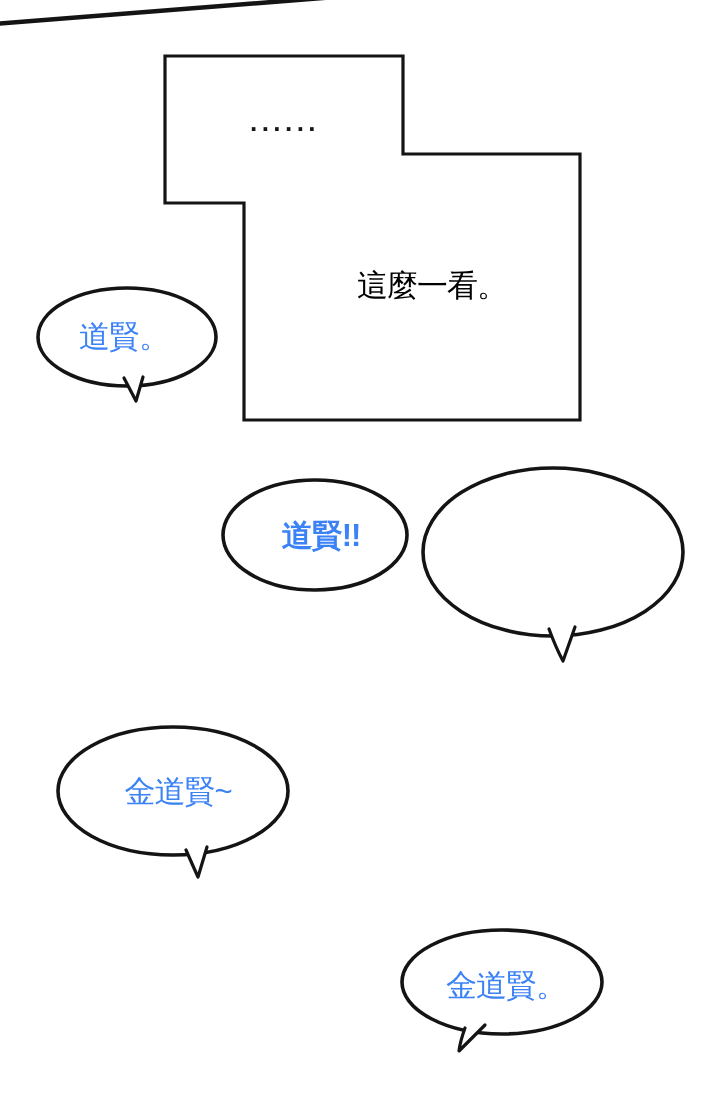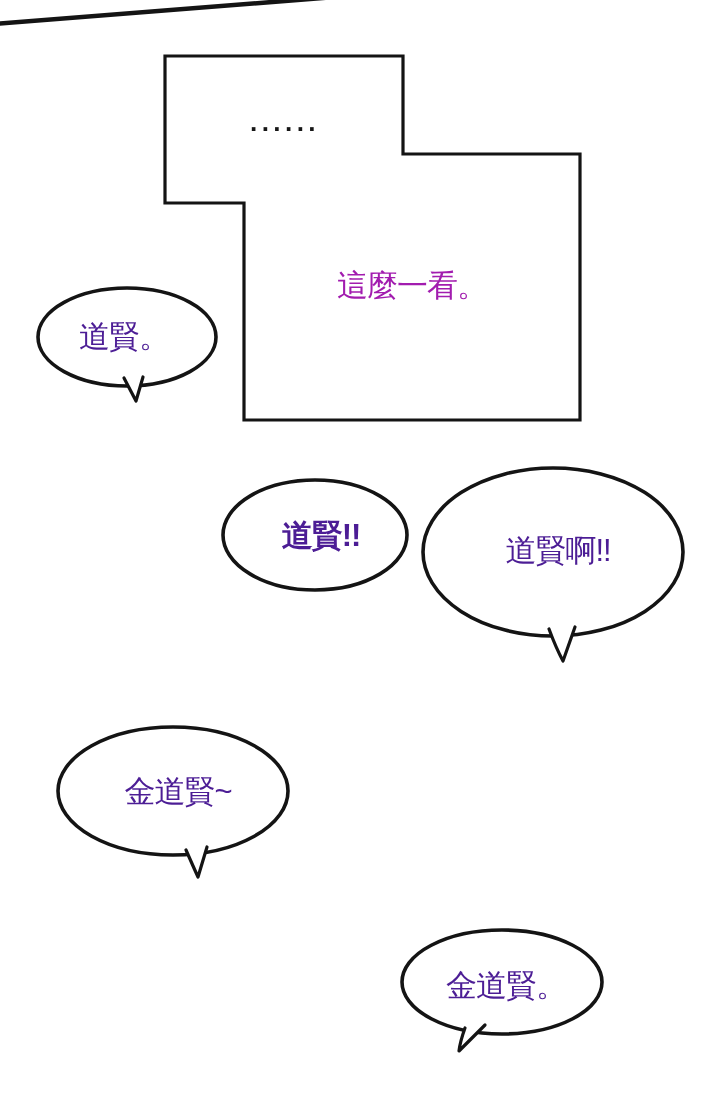--- a/index.html
+++ b/index.html
@@ -24,34 +24,34 @@
   .txt {
     position: absolute;
     transform: translate(-50%, -50%);
     white-space: nowrap;
     line-height: 1;
     letter-spacing: -1px;
     text-align: center;
     user-select: none;
   }
   .panel-caption {
-    left: 412px; top: 285px;
+    left: 432px; top: 285px;
     font-size: 31px;
-    color: #a21caf;
+    color: #000000;
   }
   .panel-ellipsis {
     left: 285px; top: 129px;
     font-size: 26px;
     font-weight: bold;
     letter-spacing: 3px;
     color: #161616;
   }
   .speech {
     font-size: 31px;
-    color: #4c1d95;
+    color: #3b82f6;
   }
   .speech.b1 { left: 124px; top: 336px; }
   .speech.b2 { left: 321px; top: 535px; font-weight: bold; }
   .speech.b3 { left: 558px; top: 550px; }
   .speech.b4 { left: 178px; top: 791px; }
   .speech.b5 { left: 506px; top: 985px; }
 </style>
 </head>
 <body>
 
@@ -79,19 +79,18 @@
   </svg>
 
   <div class="txt panel-ellipsis">······</div>
 
   <div class="txt panel-caption">這麼一看。</div>
 
   <div class="txt speech b1">道賢。</div>
 
   <div class="txt speech b2">道賢!!</div>
 
-  <div class="txt speech b3">道賢啊!!</div>
 
   <div class="txt speech b5">金道賢。</div>
 
   <div class="txt speech b4">金道賢~</div>
 
 </div>
 
 </body></html>

